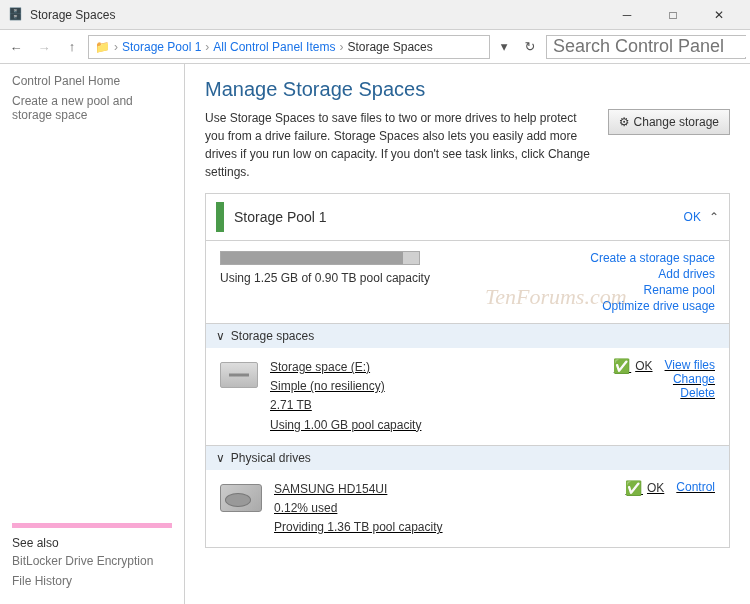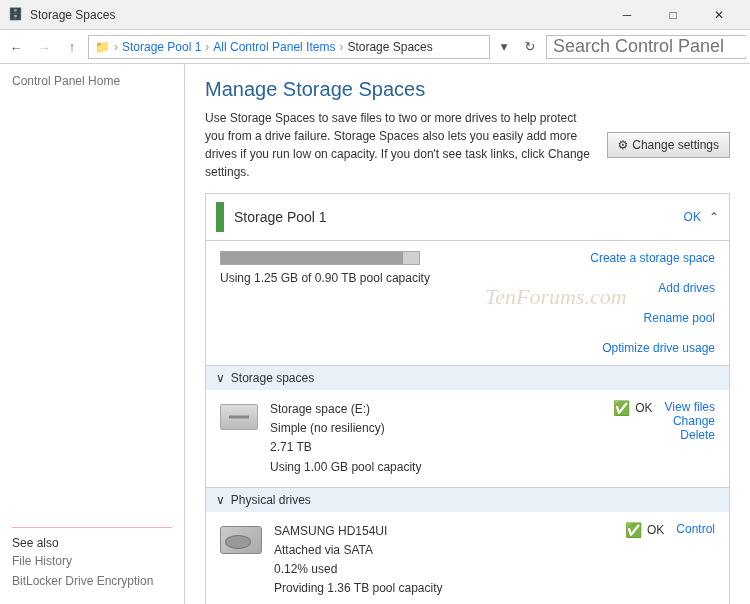--- a/index.html
+++ b/index.html
@@ -96,34 +96,34 @@
       color: #737373;
       font-size: 12px;
       cursor: pointer;
       text-decoration: none;
       display: block;
       margin-bottom: 6px;
     }
     .sidebar-see-also {
       margin-top: auto;
       padding-top: 8px;
-      border-top: 1px solid #f9a8d4;
+      border-top: 5px solid #f9a8d4;
     }
     .sidebar-see-also-title { font-size: 12px; color: #333; margin-bottom: 4px; }
 
     
     .content {
       flex: 1;
       background: #fff;
       padding: 14px 20px;
       overflow-y: auto;
     }
     .page-title { font-size: 20px; color: #2a6496; font-weight: normal; margin-bottom: 8px; }
     .page-desc { font-size: 12px; color: #333; line-height: 1.5; max-width: 420px; }
-    .desc-row { display: flex; align-items: center; gap: 12px; margin-bottom: 12px; }
+    .desc-row { display: flex; align-items: flex-start; gap: 12px; margin-bottom: 12px; }
     .change-settings-btn {
       display: flex; align-items: center; gap: 4px;
       background: linear-gradient(to bottom, #f8f8f8, #e0e0e0);
       border: 1px solid #aaa;
       padding: 5px 10px;
       font-size: 12px;
       cursor: pointer;
       white-space: nowrap;
       color: #333;
     }
@@ -168,37 +168,37 @@
     }
     .pool-usage-info { flex: 1; }
     .usage-bar-container {
       width: 200px; height: 14px;
       background: #d0d0d0;
       border: 1px solid #aaa;
       margin-bottom: 6px;
     }
     .usage-bar-fill { height: 100%; background: #a0a0a0; width: 92%; }
     .usage-text { font-size: 12px; color: #333; }
-    .pool-actions { display: flex; flex-direction: column; gap: 16px; text-align: right; }
+    .pool-actions { display: flex; flex-direction: column; gap: 2px; text-align: right; }
     .action-link { color: #1a73e8; font-size: 12px; cursor: pointer; text-decoration: none; }
 
     
     .section-header {
       background: #e8f0f8;
       padding: 5px 10px;
       display: flex;
       align-items: center;
       gap: 6px;
       font-size: 12px;
       color: #333;
       cursor: pointer;
       border-top: 1px solid #d0d0d0;
     }
     .section-content { padding: 10px 14px; }
-    .drive-row { display: flex; align-items: flex-start; gap: 12px; }
+    .drive-row { display: flex; align-items: flex-start; gap: 12px; text-decoration: underline; }
     .drive-icon-img {
       width: 38px; height: 26px;
       background: linear-gradient(to bottom, #ddd, #bbb);
       border: 1px solid #aaa;
       border-radius: 2px;
       margin-top: 4px;
       display: flex; align-items: center; justify-content: center;
       position: relative;
     }
     .drive-icon-img::after {
@@ -282,39 +282,40 @@
 </div>
 
 <div style="position:relative;">
   <div class="help-btn">?</div>
 </div>
 
 <div class="main-layout">
 
   <div class="sidebar">
     <a class="sidebar-link">Control Panel Home</a>
+    <a class="sidebar-link">Create a new pool and storage space</a>
 
     <div class="sidebar-see-also">
       <div class="sidebar-see-also-title">See also</div>
+      <a class="sidebar-link">BitLocker Drive Encryption</a>
       <a class="sidebar-link">File History</a>
-      <a class="sidebar-link">BitLocker Drive Encryption</a>
     </div>
   </div>
 
   <div class="content" style="position:relative;">
 
     <div class="watermark">TenForums.com</div>
 
     <h1 class="page-title">Manage Storage Spaces</h1>
 
     <div class="desc-row">
       <p class="page-desc">Use Storage Spaces to save files to two or more drives to help protect you from a drive failure. Storage Spaces also lets you easily add more drives if you run low on capacity. If you don't see task links, click Change settings.</p>
       <button class="change-settings-btn">
         <span>⚙</span>
-        <span>Change settings</span>
+        <span>Change storage</span>
       </button>
     </div>
 
     <div class="pool-panel">
 
       <div class="pool-header">
         <div class="pool-color-bar"></div>
         <span class="pool-name">Storage Pool 1</span>
         <span class="pool-status">OK</span>
         <span class="pool-chevron">⌃</span>
@@ -362,21 +363,20 @@
 
       <div class="section-header">
         <span>∨</span>
         <span>Physical drives</span>
       </div>
       <div class="section-content">
         <div class="drive-row">
           <div class="hdd-icon"></div>
           <div class="drive-details">
             <div>SAMSUNG HD154UI</div>
-            <div>Attached via SATA</div>
             <div>0.12% used</div>
             <div>Providing 1.36 TB pool capacity</div>
           </div>
           <div class="drive-status">
             <span class="status-ok">✅</span>
             <span>OK</span>
           </div>
           <div class="drive-actions">
             <a class="action-link">Control</a>
           </div>

